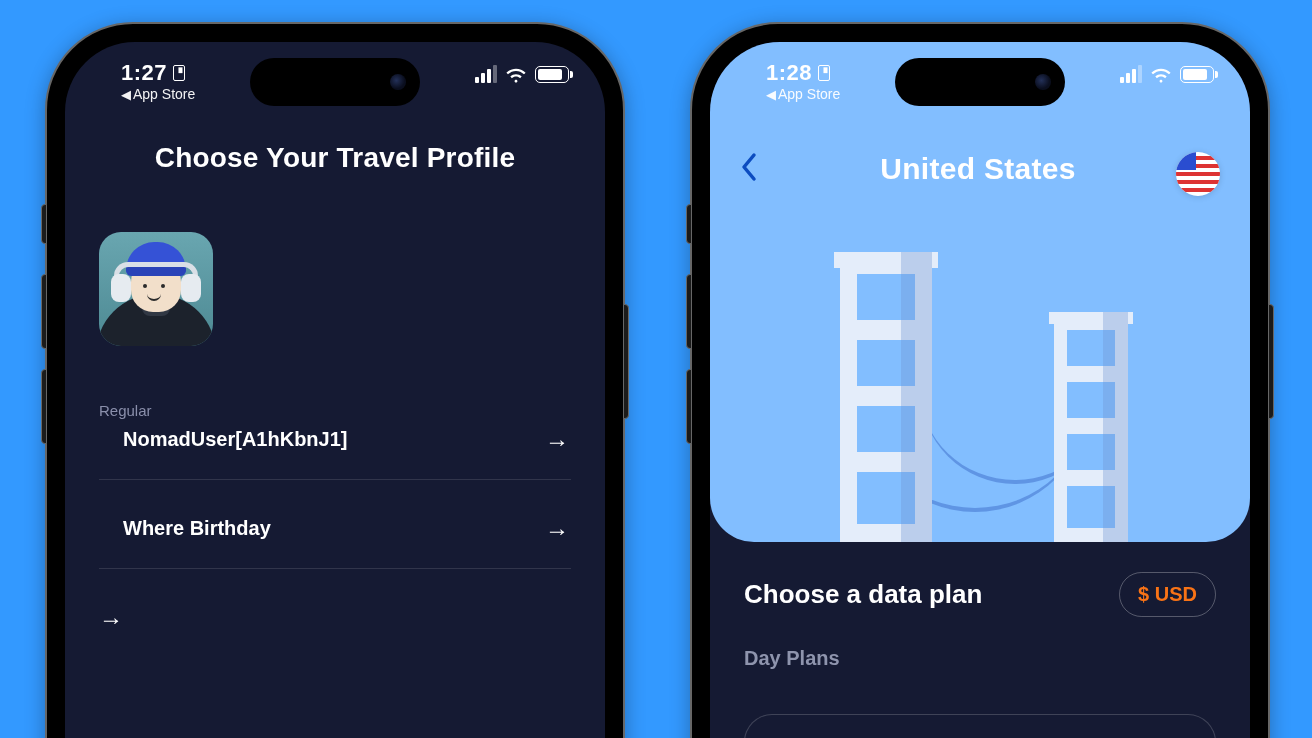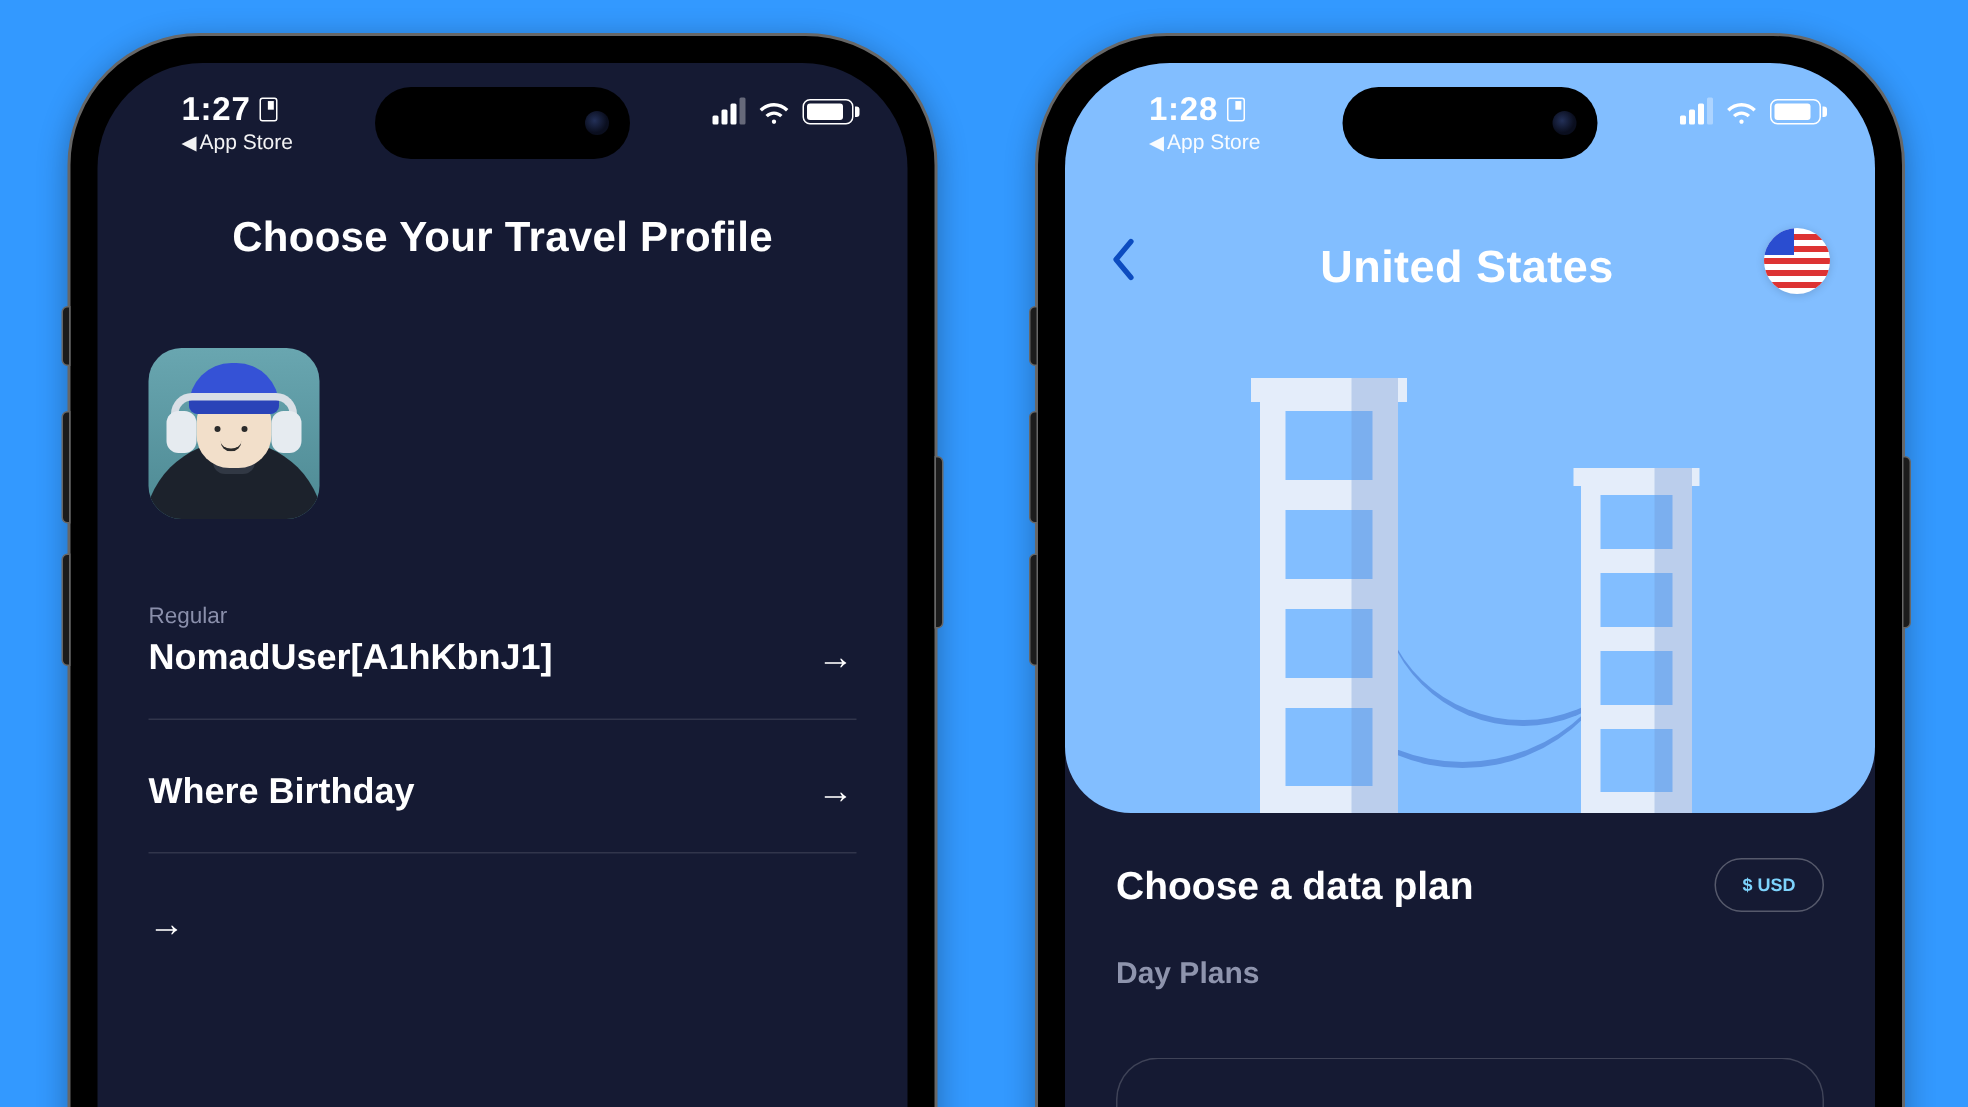--- a/index.html
+++ b/index.html
@@ -112,35 +112,35 @@
   .avatar .cup{position:absolute;width:20px;height:28px;background:#e6ebf0;border-radius:8px;top:42px;}
   .avatar .cup.l{left:12px;} .avatar .cup.r{right:12px;}
 
   .field-label { font-size:15px; color:#8a8fab; margin-top:56px; }
   .row {
     display:flex; justify-content:space-between; align-items:center;
     padding: 18px 2px 26px 0;
     border-bottom:1px solid rgba(255,255,255,0.12);
   }
   .row.first { padding-top:6px; }
-  .row .value { font-size:24px; font-weight:700; }
+  .row .value { font-size:20px; font-weight:700;margin-left:24px; }
   .row .arrow { font-size:24px; font-weight:400; }
   .row.spaced { padding-top:34px; }
 
   
   .hero {
     height: 500px;
     background:#82beff;
     position:relative;
     border-radius: 0 0 44px 44px;
     overflow:hidden;
   }
   .hero-nav {
     position:absolute; top:110px; left:0; right:0;
-    display:flex; align-items:flex-end; justify-content:space-between;
+    display:flex; align-items:flex-start; justify-content:space-between;
     padding: 0 30px;
   }
   .hero-nav .back { width:40px;color:#0c4cc0;font-size:30px;font-weight:300; }
   .hero-nav .title { color:#fff; font-size:30px; font-weight:800; letter-spacing:0.3px;}
   .hero-nav .flag {
     width:44px;height:44px;border-radius:50%;
     background:#fff; position:relative; overflow:hidden;
     box-shadow:0 1px 6px rgba(0,0,0,0.15);
   }
   .hero-nav .flag .canton{position:absolute;left:0;top:0;width:20px;height:18px;background:#2a4dd0;}
@@ -168,22 +168,22 @@
     padding: 30px 34px 0;
     color:#fff;
     background:#151a33;
   }
   .plans-head { display:flex; justify-content:space-between; align-items:center; }
   .plans-head h2 { font-size:26px; font-weight:800; }
   .currency-pill {
     border:1.5px solid rgba(255,255,255,0.28);
     border-radius:999px;
     padding:10px 18px;
-    font-size:12px; font-weight:700;
-    color:#7dd3fc;
+    font-size:20px; font-weight:700;
+    color:#f97316;
   }
   .tabs { display:flex; gap:34px; margin-top:30px; }
   .tab { font-size:20px; font-weight:800; color:#8e94ad; padding-bottom:10px; position:relative;}
   .tab.active { color:#fff; }
   .tab.active::after{content:"";position:absolute;left:0;right:0;bottom:-2px;height:5px;background:#2f8bff;border-radius:3px;}
   .plan-card-top {
     margin-top:34px;
     height:40px;
     border:1.5px solid rgba(255,255,255,0.18);
     border-bottom:none;

